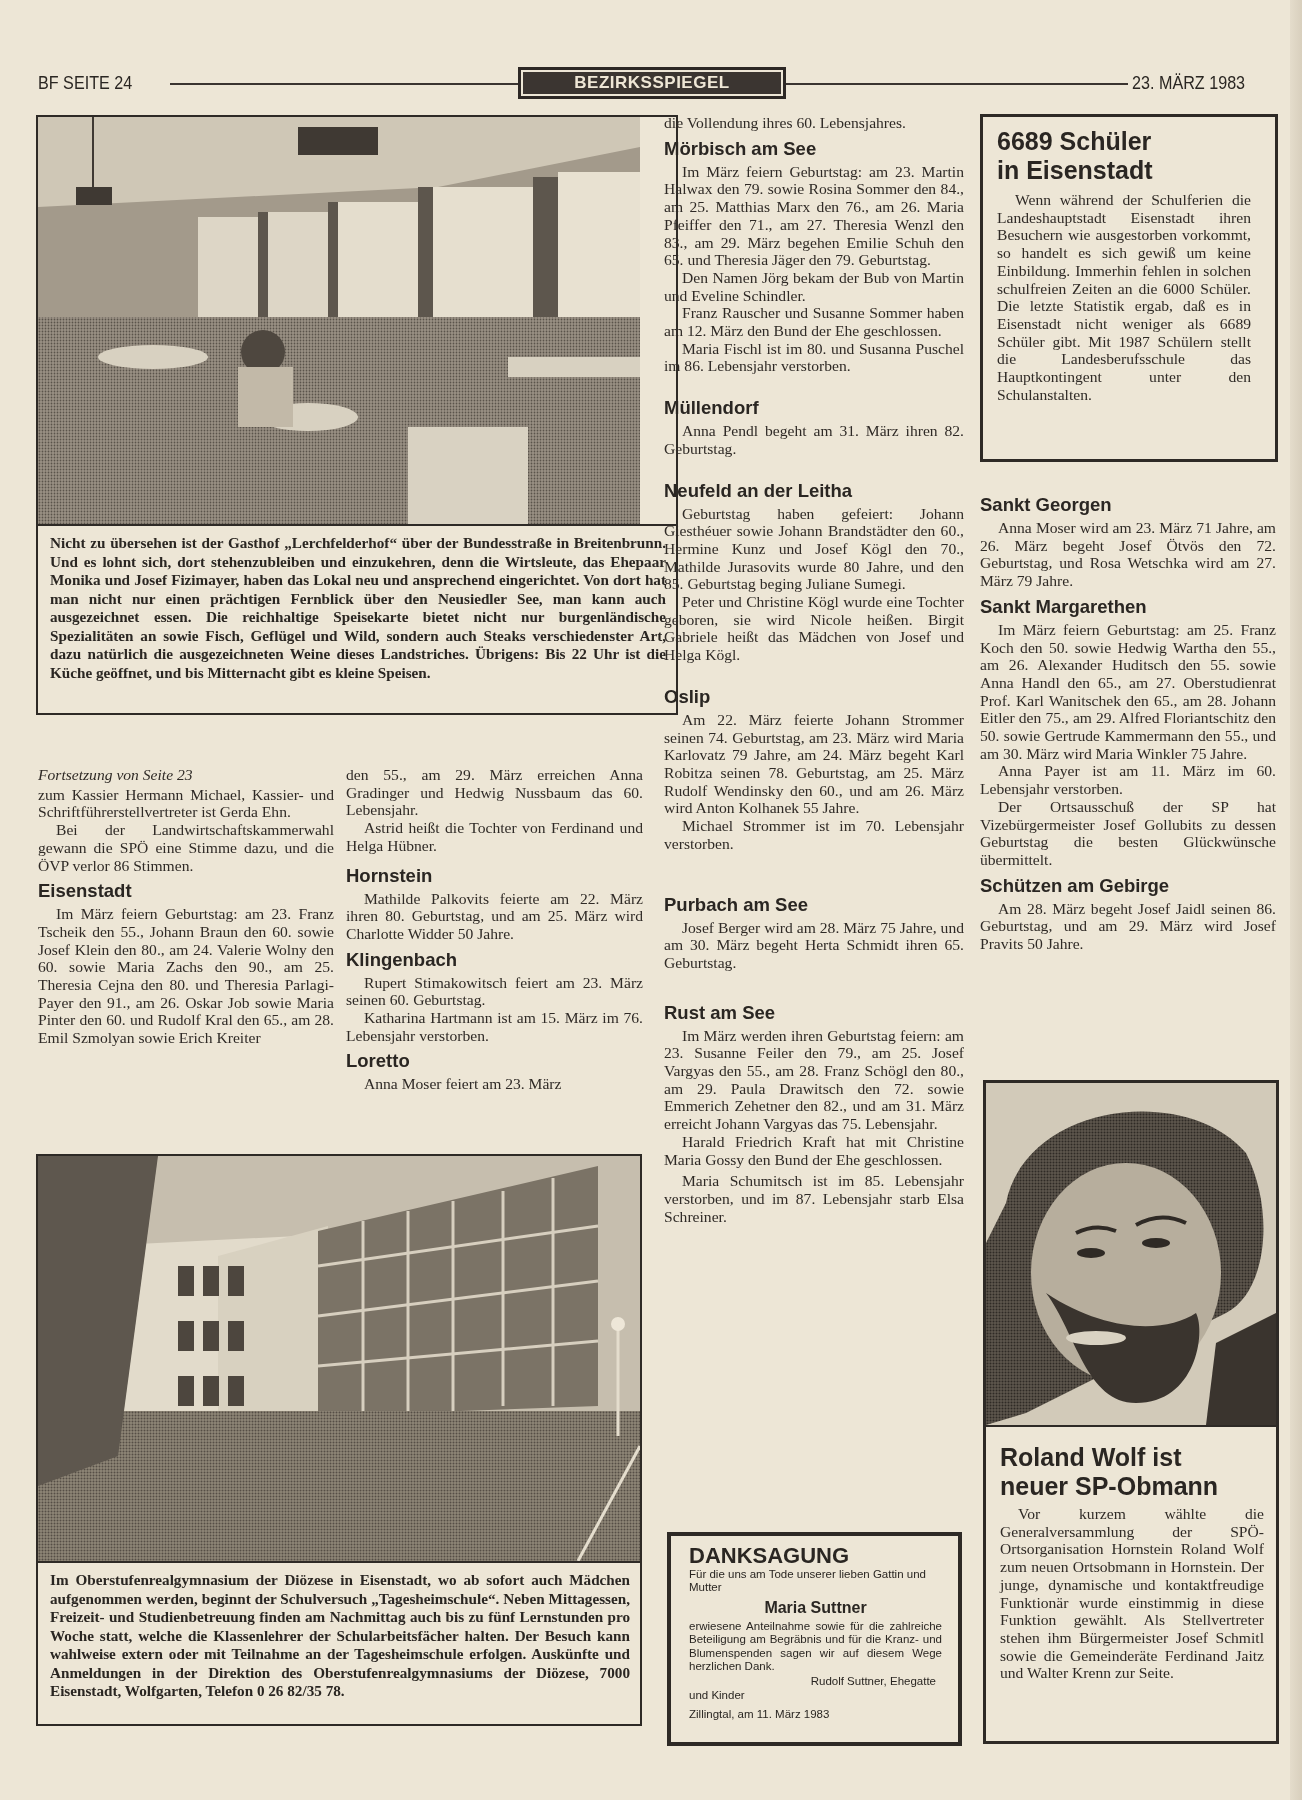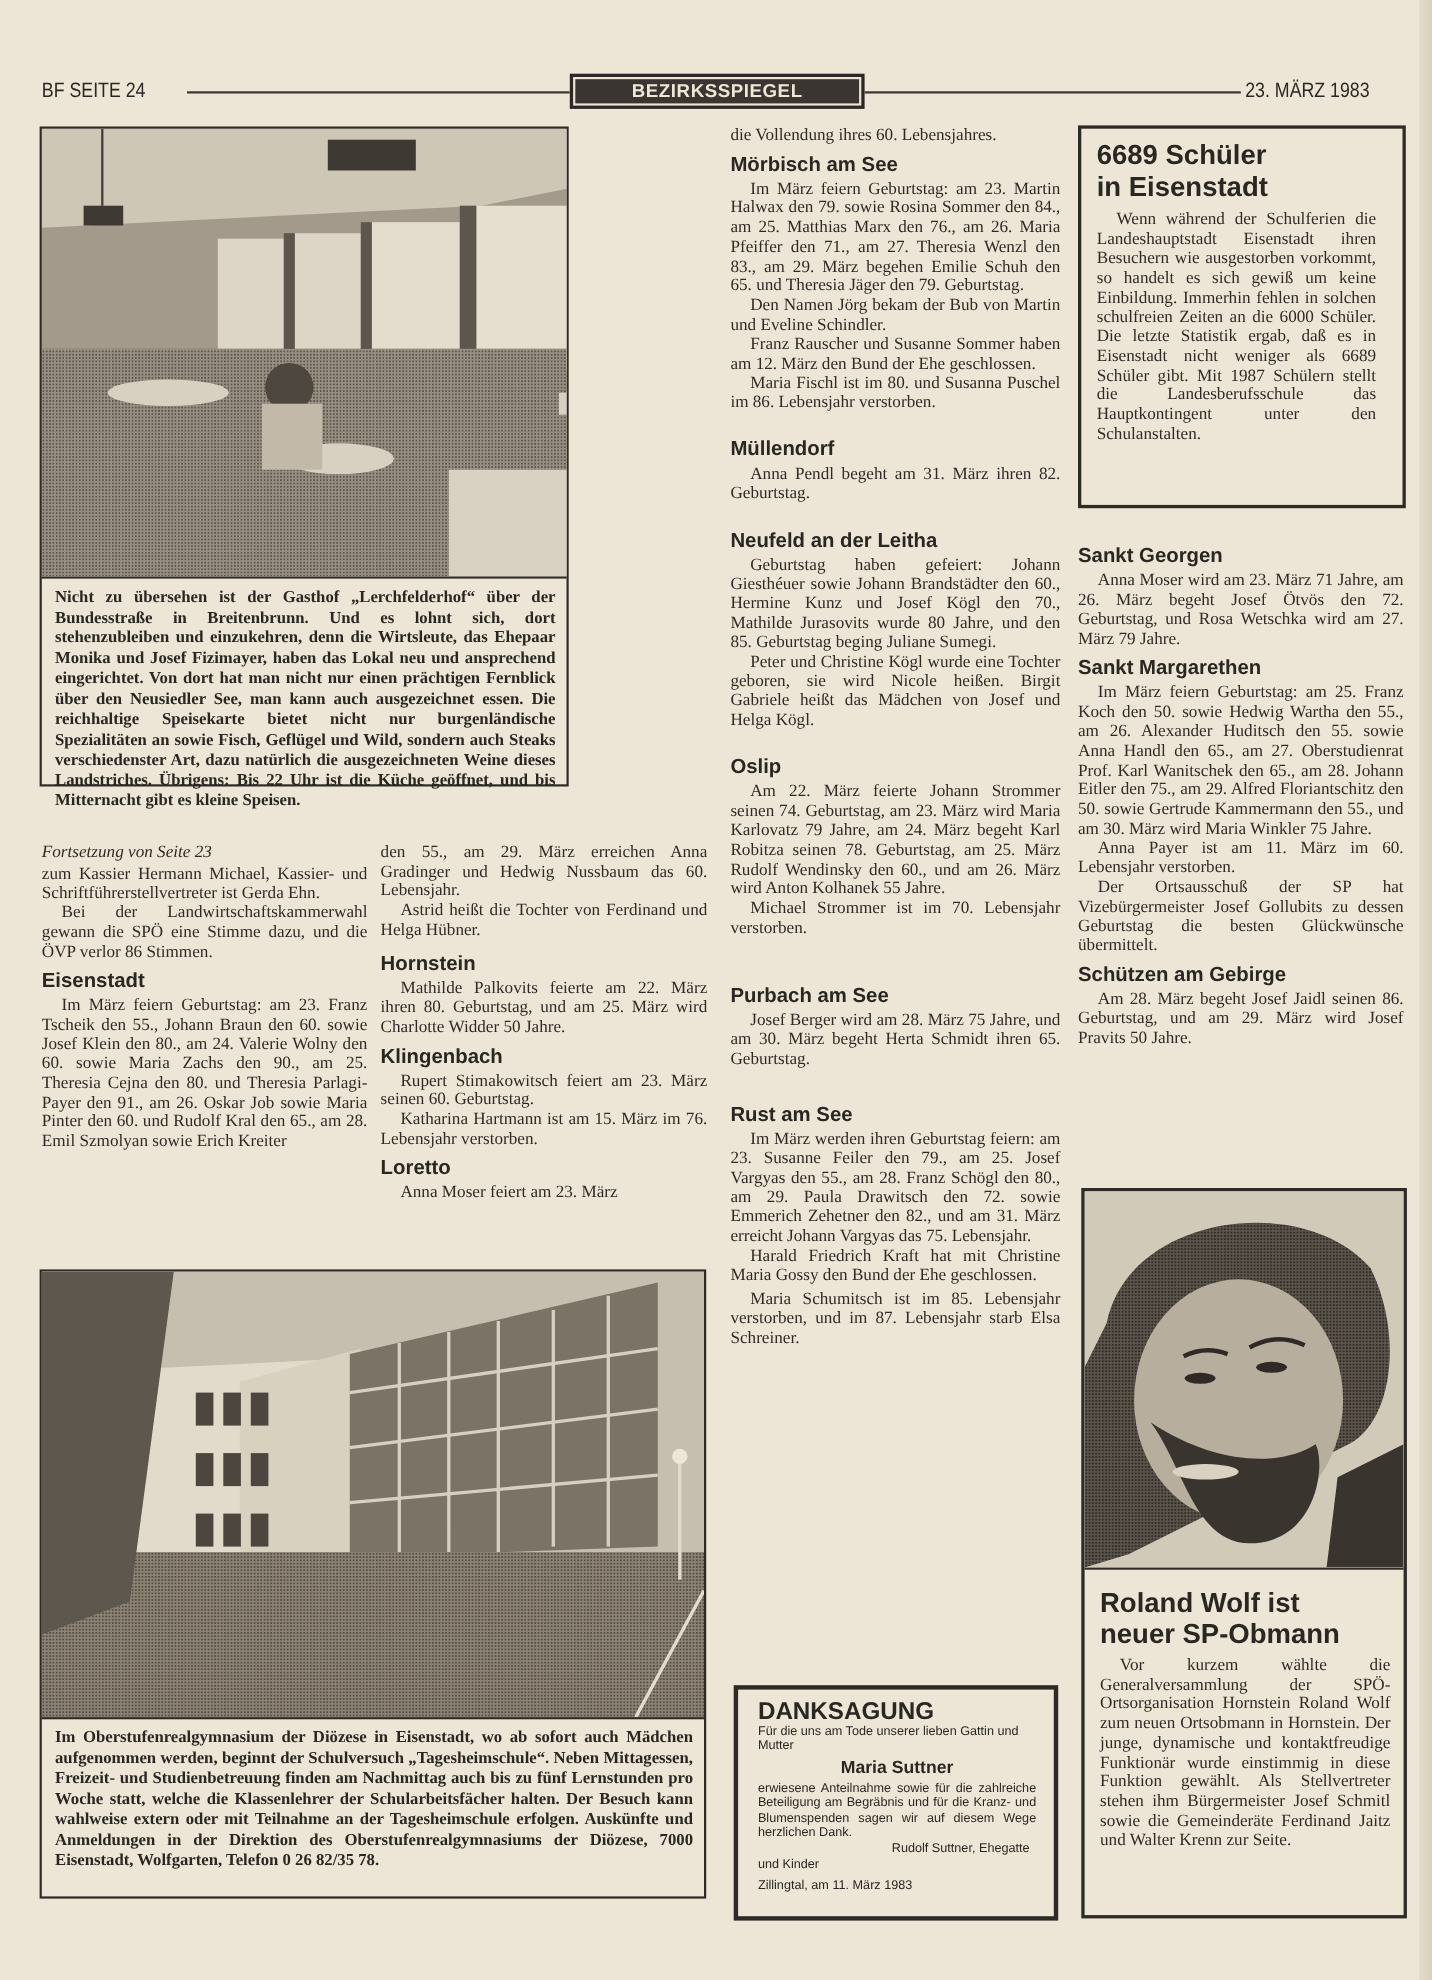--- a/index.html
+++ b/index.html
@@ -77,21 +77,21 @@
 <div class="abs rightedge"></div>
 
 <div class="abs hdr-left">BF SEITE 24</div>
 <div class="abs hdr-rule" style="left:170px;width:348px;"></div>
 <div class="abs masthead">
   <div class="masthead-inner">BEZIRKSSPIEGEL</div>
 </div>
 <div class="abs hdr-rule" style="left:786px;width:342px;"></div>
 <div class="abs hdr-right">23. MÄRZ 1983</div>
 
-<div class="abs frame" style="left:36px;top:115px;width:481px;height:600px;">
+<div class="abs frame" style="left:36px;top:115px;width:642px;height:600px;">
   <div class="photo" style="height:407px;border-bottom:2px solid #2e2a26;">
     <svg width="602" height="407" viewBox="0 0 602 407">
       <defs>
         <pattern id="ht1" width="3" height="3" patternUnits="userSpaceOnUse">
             <rect width="3" height="3" fill="#9a9184"></rect>
             <circle cx="1.5" cy="1.5" r="0.9" fill="#5a534b"></circle>
           </pattern>
       </defs>
       <rect width="602" height="407" fill="#a39a8b"></rect>
       <polygon points="0,0 602,0 602,30 400,70 0,90" fill="#cfc7b6"></polygon>

